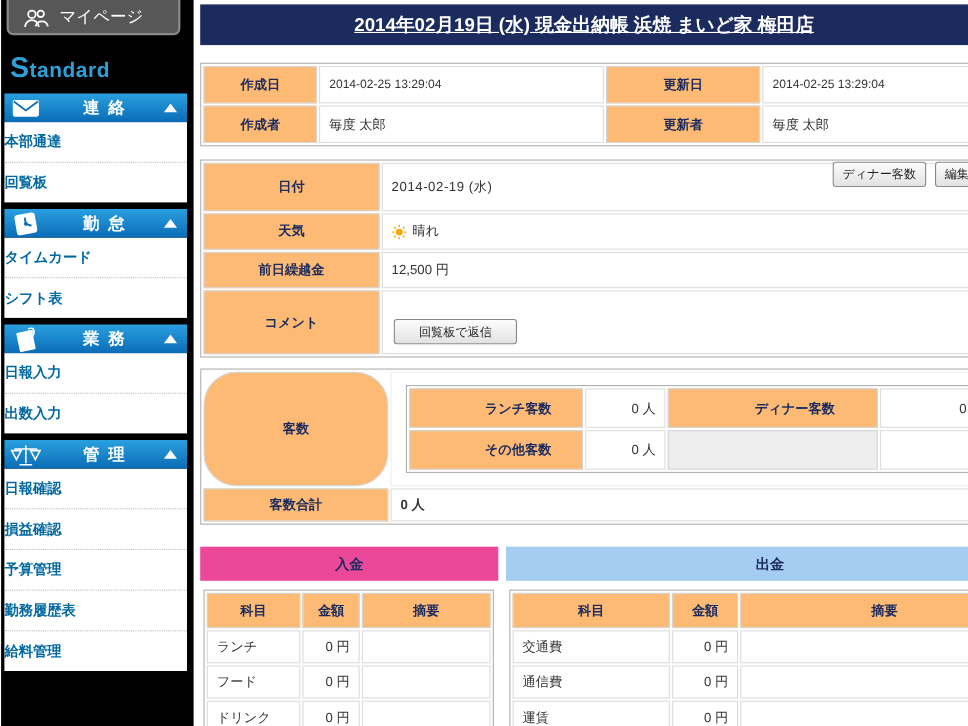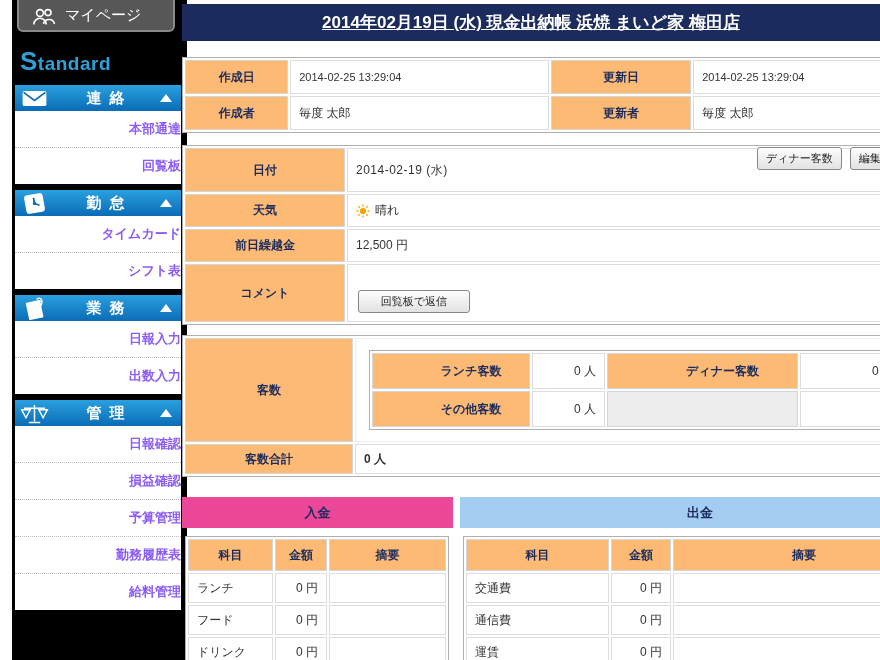--- a/index.html
+++ b/index.html
@@ -1,38 +1,38 @@
 <!DOCTYPE html>
 <html><head>
 <meta charset="utf-8">
 <style>
   html,body{margin:0;padding:0;}
   body{
     width:880px;height:660px;overflow:hidden;position:relative;
     background:#fff;font-family:"Liberation Sans",sans-serif;
   }
   
-  .sidebar{position:absolute;left:12px;top:0;width:175px;height:660px;background:#000;}
+  .sidebar{position:absolute;left:1px;top:0;width:175px;height:660px;background:#000;}
   .mypage{
     position:absolute;left:5px;top:-10px;width:158px;height:42px;box-sizing:border-box;
     background:#575757;border:2px solid #8a8a8a;border-radius:6px;color:#fff;
     display:flex;align-items:flex-end;gap:8px;padding:0 10px 5px 12px;font-size:15px;cursor:pointer;
   }
   .brand{color:#2da0d8;font-weight:bold;font-size:19px;margin:12px 0 8px 8px;letter-spacing:.5px;}
   .brand::first-letter{font-size:26px;}
   .sec-header{
     height:26px;margin:0 6px 0 3px;display:flex;align-items:center;position:relative;cursor:pointer;
     background:linear-gradient(#2aa0e0,#0a6cb6);color:#fff;font-weight:bold;font-size:15px;
   }
   .sec-icon{width:34px;display:flex;justify-content:center;align-items:center;margin-left:2px;}
   .sec-label{flex:1;text-align:center;letter-spacing:8px;text-indent:8px;}
   .tri{width:0;height:0;border-left:6px solid transparent;border-right:6px solid transparent;
        border-bottom:8px solid #fff;margin-right:9px;}
   .sec-items{margin:0 6px 6px 3px;background:#fff;}
-  .item{height:36px;line-height:36px;text-align:right;font-size:13px;font-weight:bold;color:#8b5cf6;
+  .item{height:36px;line-height:36px;text-align:left;font-size:13px;font-weight:bold;color:#0369a1;
         border-bottom:1px dotted #bbb;cursor:pointer;font-family:Liberation Serif, serif;}
   .item:last-child{border-bottom:none;}
   
   .main{position:absolute;left:182px;top:0;width:800px;}
   .title-bar{margin-top:4px;width:698px;height:37px;background:#1b2b5e;color:#fff;
     font-weight:bold;font-size:17px;display:flex;align-items:center;justify-content:center;text-decoration:underline;}
   table.grid{border-collapse:separate;border-spacing:2px;background:#fff;border:1px solid #b0b0b0;
     table-layout:fixed;}
   td{overflow:hidden;white-space:nowrap;}
   td.lbl{background:#fdba74;border:1px solid #d6d6d6;color:#1b2b5e;font-weight:bold;font-size:12px;
@@ -225,21 +225,21 @@
     <button class="btn">編集画面</button>
   </div>
 
   <table class="grid guests">
     <colgroup>
         <col style="width:168px">
         <col style="width:621px">
       </colgroup>
     <tbody>
         <tr>
-      <td class="lbl" style="height:96px;">客数</td>
+      <td class="lbl" style="height:96px;border-radius:30px;">客数</td>
       <td style="background:#fff;border:1px solid #eee;">
         <table class="grid gtable">
           <colgroup>
                 <col style="width:158px">
                 <col style="width:66px">
                 <col style="width:191px">
                 <col style="width:103px">
               </colgroup>
           <tbody>
                 <tr>

